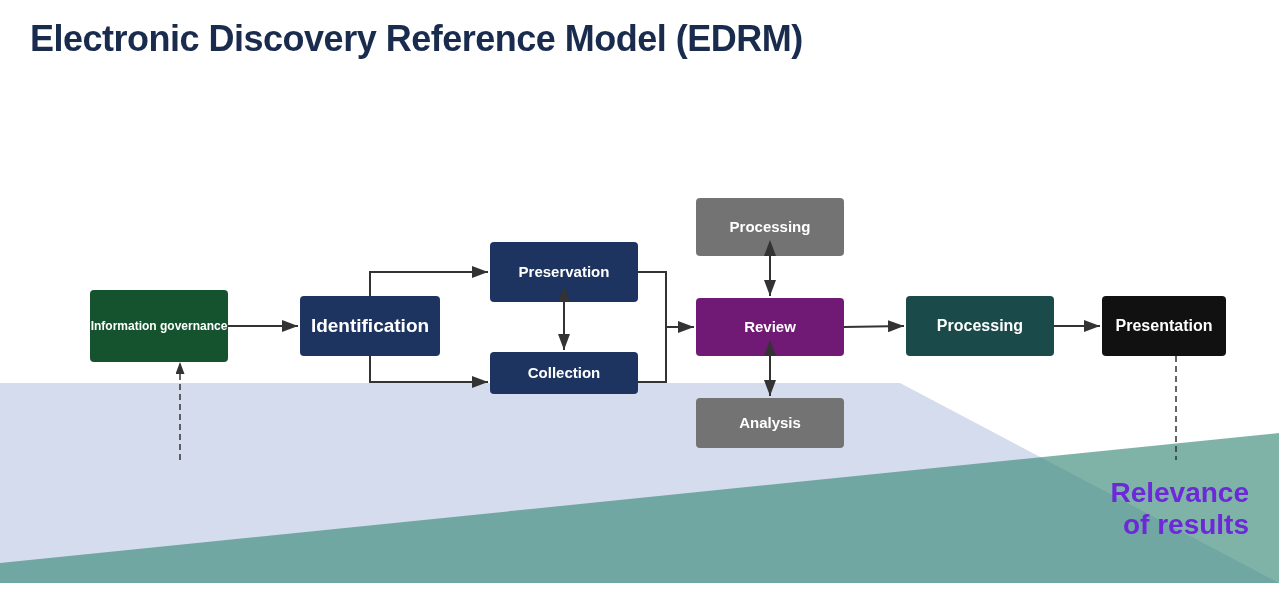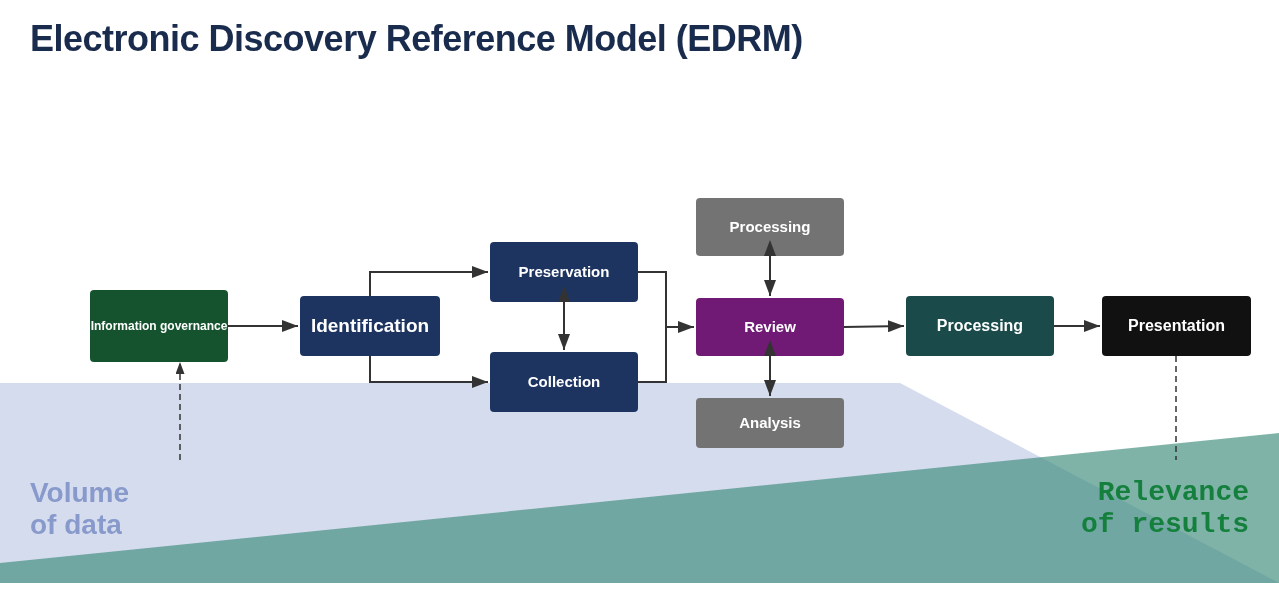--- a/index.html
+++ b/index.html
@@ -73,21 +73,21 @@
       background: #1d3461;
       width: 148px;
       height: 60px;
       left: 460px;
       top: 162px;
       font-size: 15px;
     }
     .box-collection {
       background: #1d3461;
       width: 148px;
-      height: 60px;
+      height: 42px;
       left: 460px;
       top: 272px;
       font-size: 15px;
     }
     .box-processing {
       background: #737373;
       width: 148px;
       height: 58px;
       left: 666px;
       top: 118px;
@@ -112,21 +112,21 @@
     .box-production {
       background: #1a4a4a;
       width: 148px;
       height: 60px;
       left: 876px;
       top: 216px;
       font-size: 16px;
     }
     .box-presentation {
       background: #111;
-      width: 149px;
+      width: 124px;
       height: 60px;
       left: 1072px;
       top: 216px;
       font-size: 16px;
     }
     
     .arrows-svg {
       position: absolute;
       top: 0;
       left: 0;
@@ -143,24 +143,23 @@
       font-weight: 600;
       color: #8899cc;
       line-height: 1.15;
     }
     .label-relevance {
       position: absolute;
       right: 30px;
       bottom: 52px;
       font-size: 28px;
       font-weight: 600;
-      color: #15803d;
+      color: #6d28d9;
       text-align: right;
       line-height: 1.15;
-      font-family: Liberation Mono, monospace;
     }
   </style>
 </head>
 <body>
 
 <div class="container">
   <div class="title">Electronic Discovery Reference Model (EDRM)</div>
 
   <svg class="bg-triangles" viewBox="0 0 1279 220" preserveAspectRatio="none">
 
@@ -212,16 +211,15 @@
 
       <line x1="814" y1="247" x2="874" y2="246" stroke="#333" stroke-width="2" marker-end="url(#arrowhead)"></line>
 
       <line x1="1024" y1="246" x2="1070" y2="246" stroke="#333" stroke-width="2" marker-end="url(#arrowhead)"></line>
 
       <polyline points="1146,276 1146,390 150,390 150,282" fill="none" stroke="#333" stroke-width="1.5" stroke-dasharray="6,4" marker-end="url(#arrowhead)"></polyline>
     </svg>
 
   </div>
 
-  <div class="label-volume">Volume<br>of data</div>
 
   <div class="label-relevance">Relevance<br>of results</div>
 </div>
 
 </body></html>

